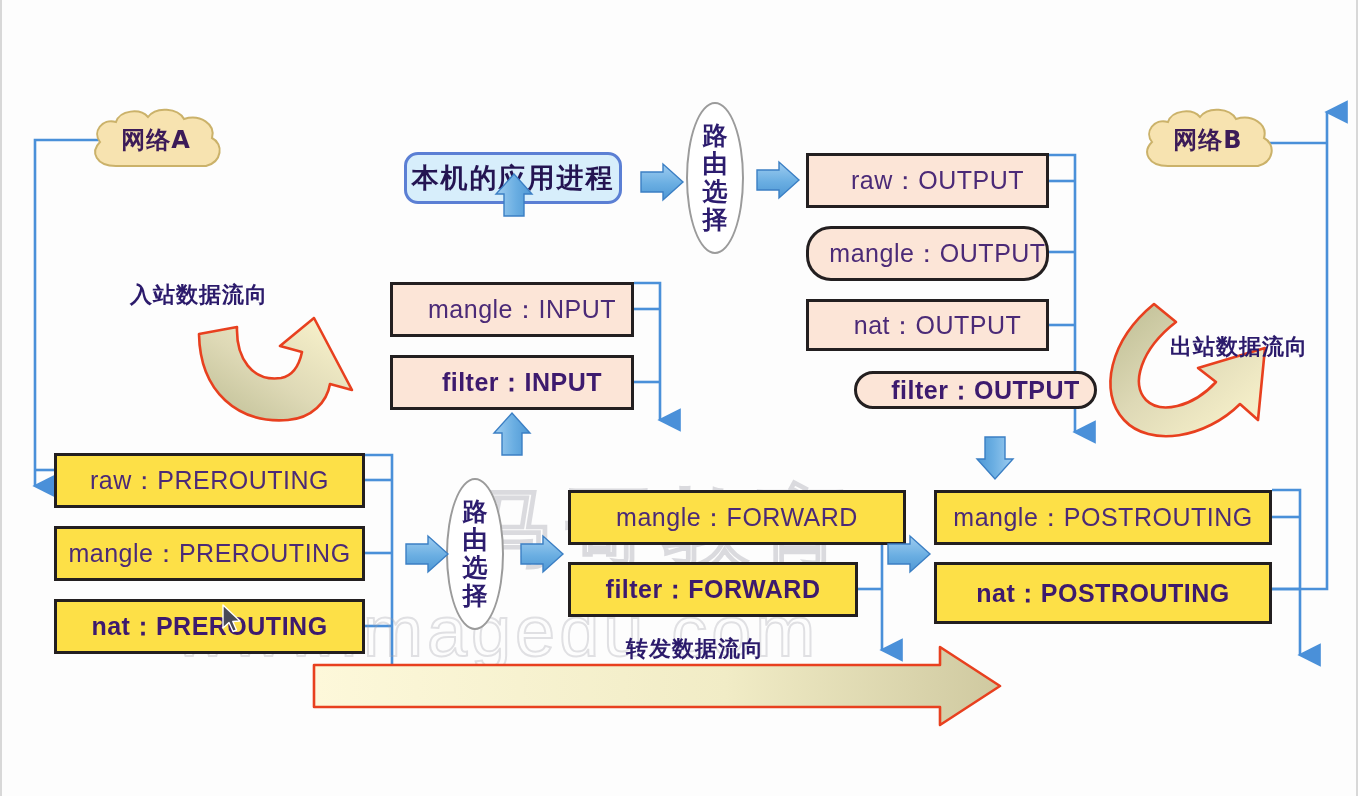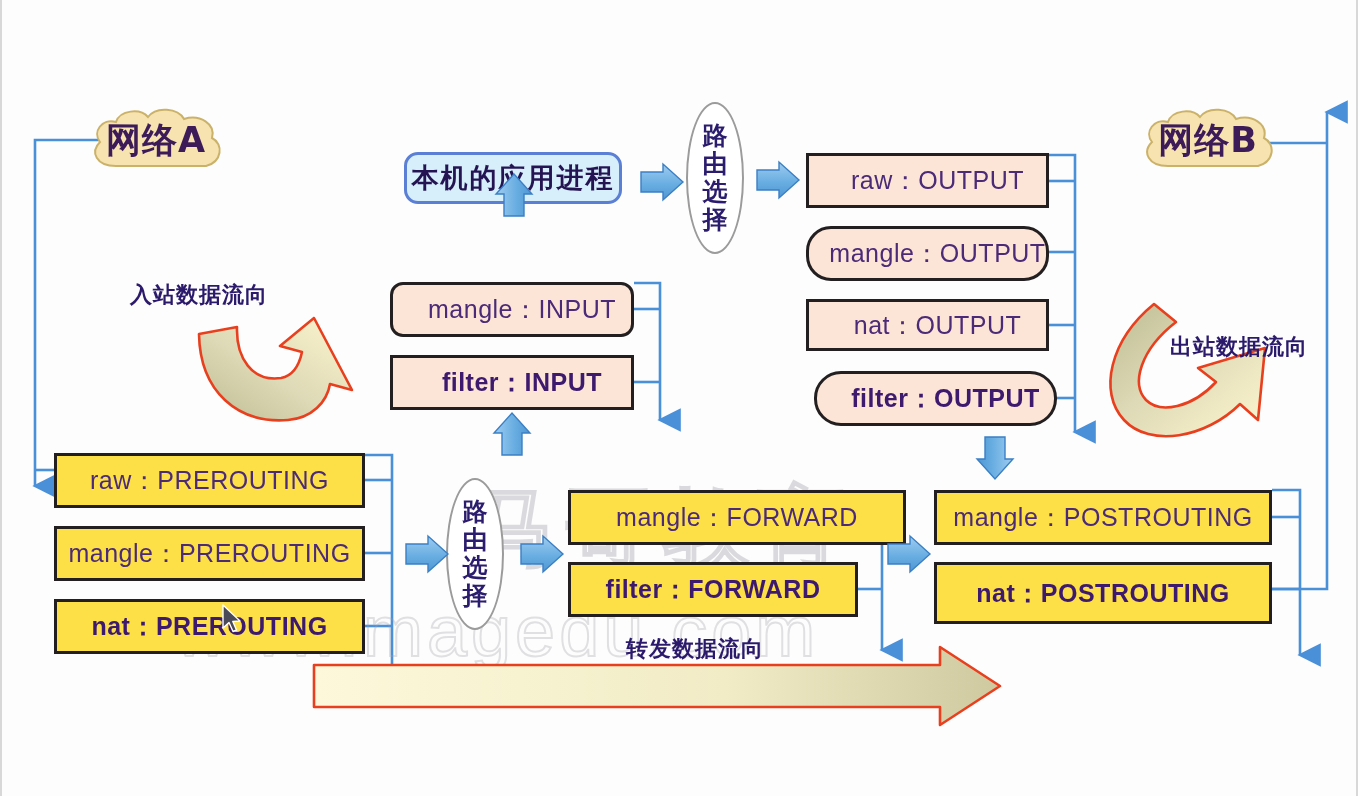--- a/index.html
+++ b/index.html
@@ -119,21 +119,21 @@
   }
   .cloud .cloud-label {
     position: absolute;
     left: 0; top: 0;
     width: 100%; height: 100%;
     display: flex;
     align-items: center;
     justify-content: center;
     color: #3c1b58;
     font-weight: 700;
-    font-size: 35px;
+    font-size: 24px;
     letter-spacing: 1px;
     font-family: "DejaVu Sans", sans-serif;
     padding-bottom: 4px;
     box-sizing: border-box;
   }
 
   
   .flow-label {
     position: absolute;
     color: #2b1a6b;
@@ -255,25 +255,25 @@
 
   <div class="chain-box peach" style="left:806px; top:153px; width:243px; height:55px;">
     <span>raw：OUTPUT</span>
   </div>
   <div class="chain-box peach" style="left:806px; top:226px; width:243px; height:55px;border-radius:25px;">
     <span>mangle：OUTPUT</span>
   </div>
   <div class="chain-box peach" style="left:806px; top:299px; width:243px; height:52px;">
     <span>nat：OUTPUT</span>
   </div>
-  <div class="chain-box peach bold" style="left:814px; top:371px; width:243px; height:55px;border-radius:27px;">
+  <div class="chain-box peach bold" style="left:854px; top:371px; width:243px; height:38px;border-radius:27px;">
     <span>filter：OUTPUT</span>
   </div>
 
-  <div class="chain-box peach" style="left:390px; top:282px; width:244px; height:55px;border-radius:13px;">
+  <div class="chain-box peach" style="left:390px; top:282px; width:244px; height:55px;">
     <span>mangle：INPUT</span>
   </div>
   <div class="chain-box peach bold" style="left:390px; top:355px; width:244px; height:55px;">
     <span>filter：INPUT</span>
   </div>
 
   <div class="chain-box white" style="left:54px; top:453px; width:311px; height:55px;">
     <span>raw：PREROUTING</span>
   </div>
   <div class="chain-box white" style="left:54px; top:526px; width:311px; height:55px;">

